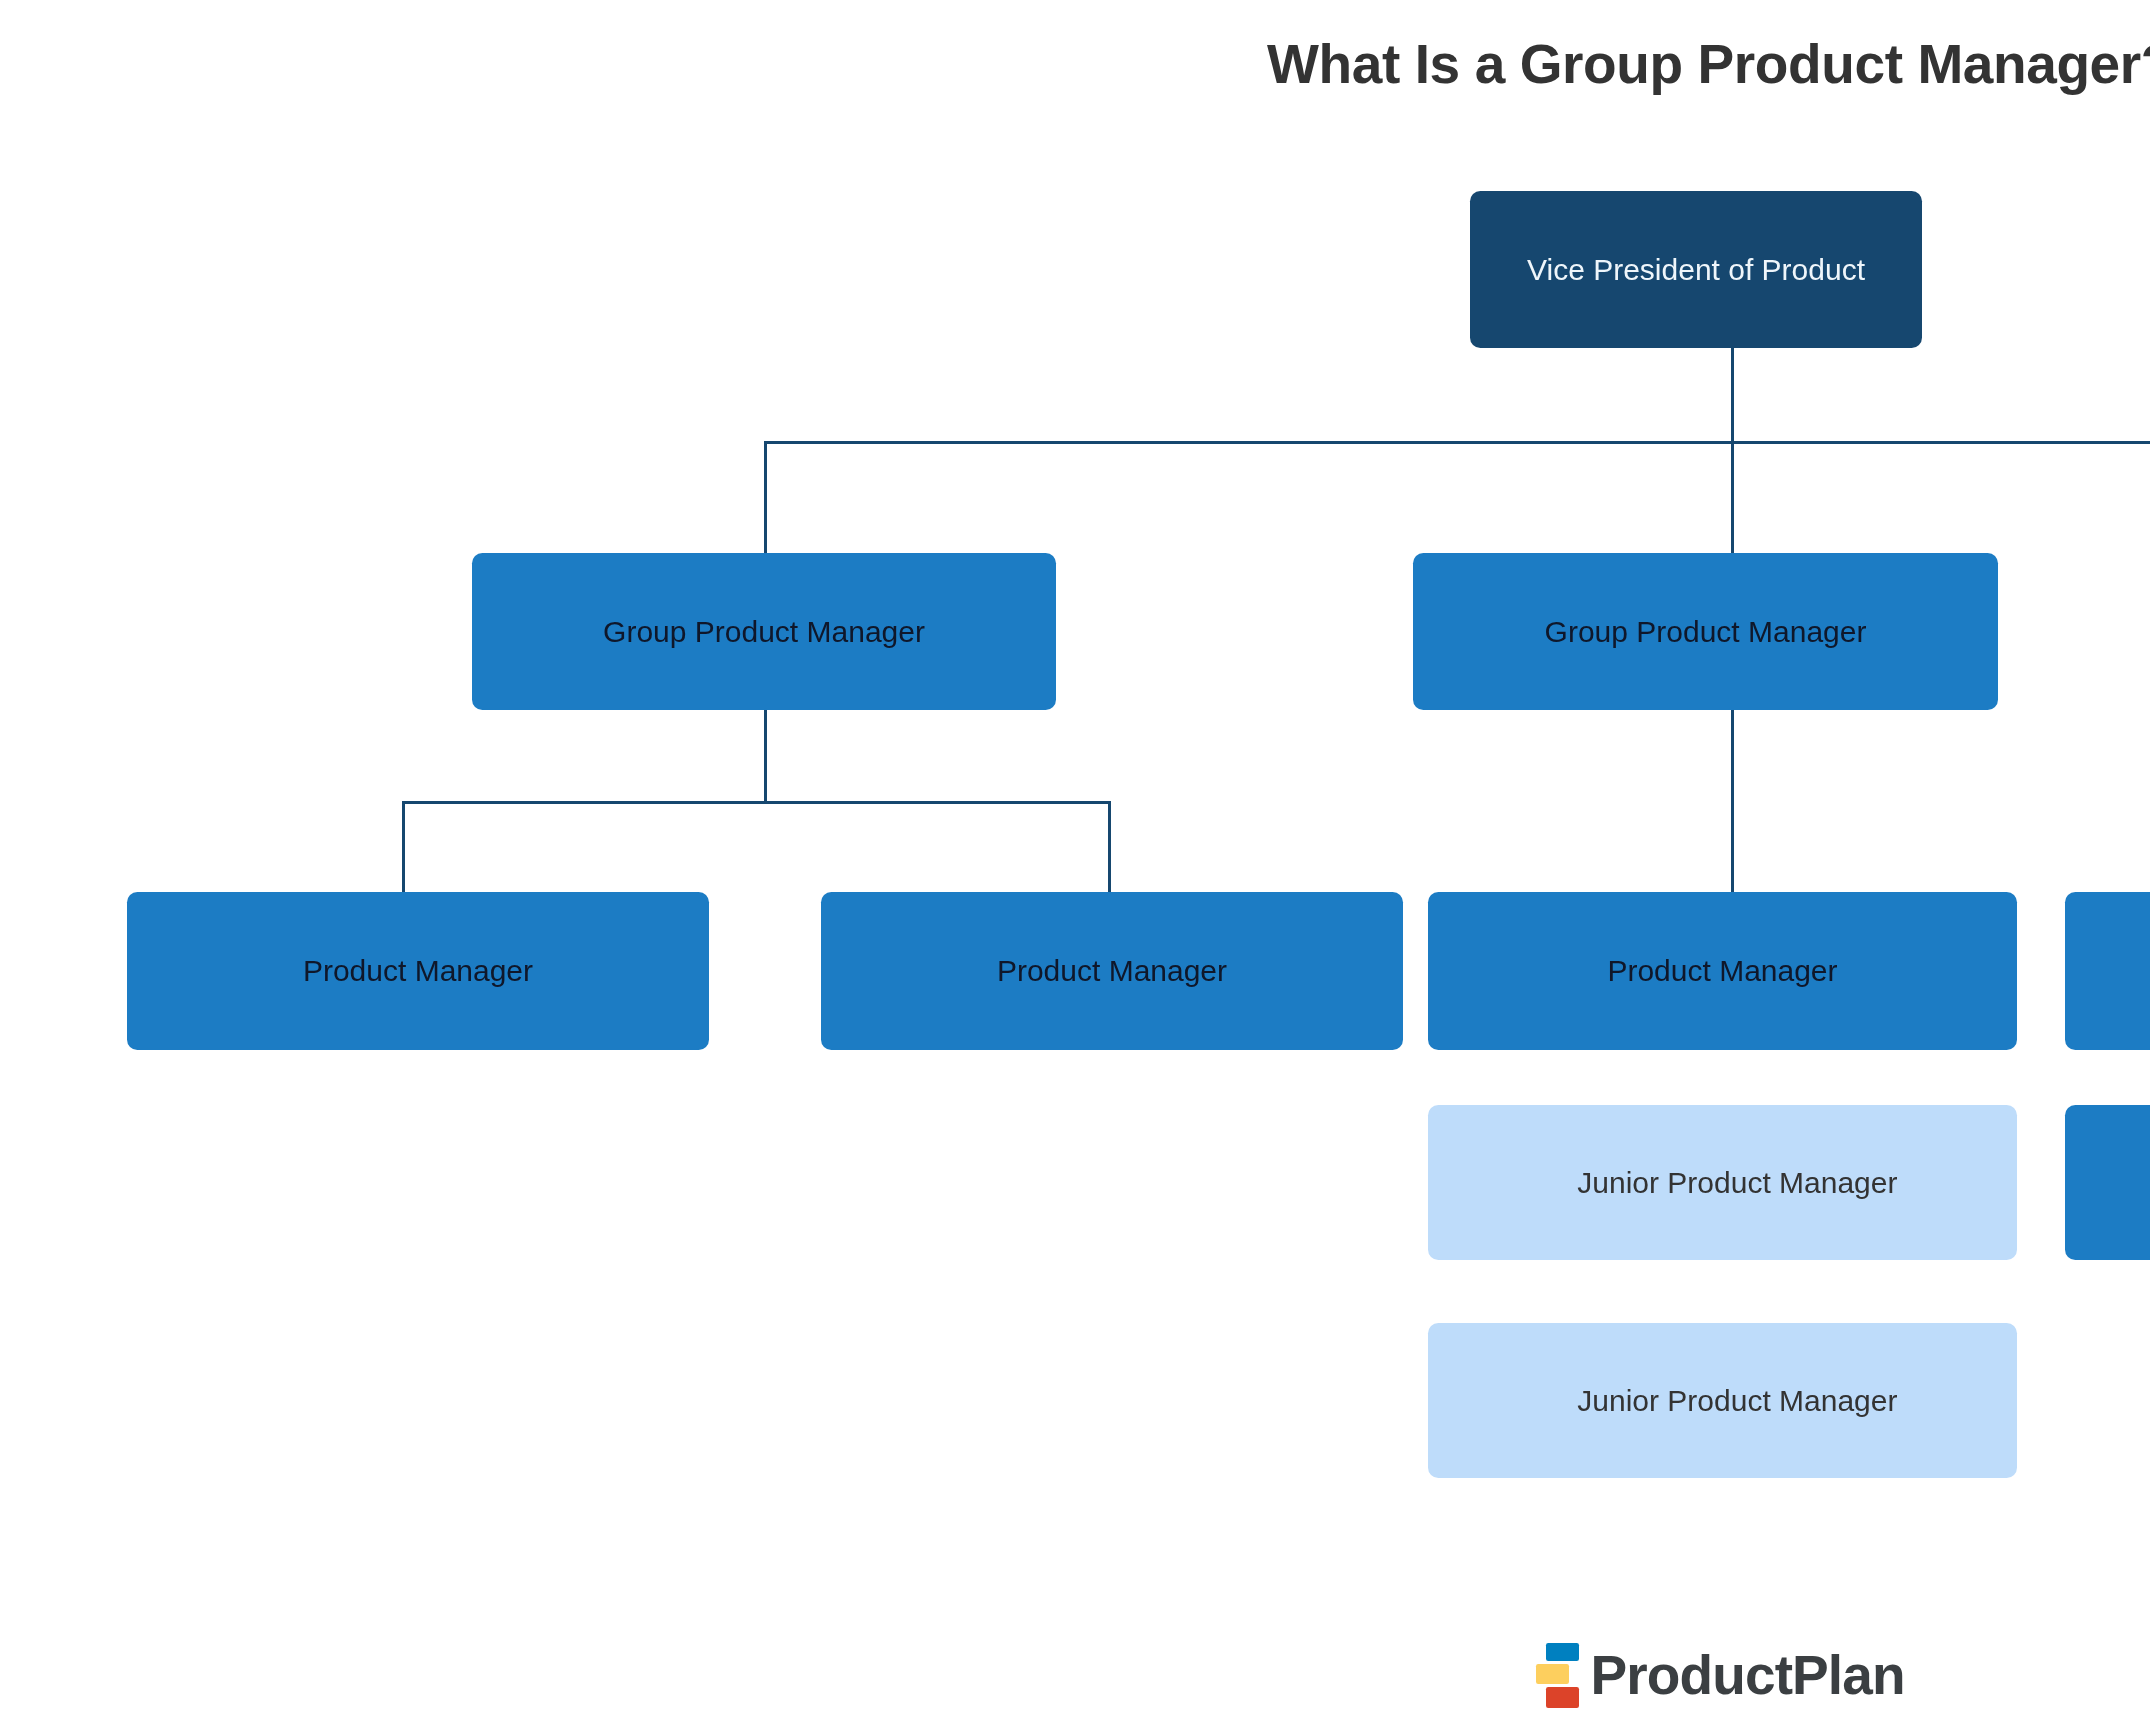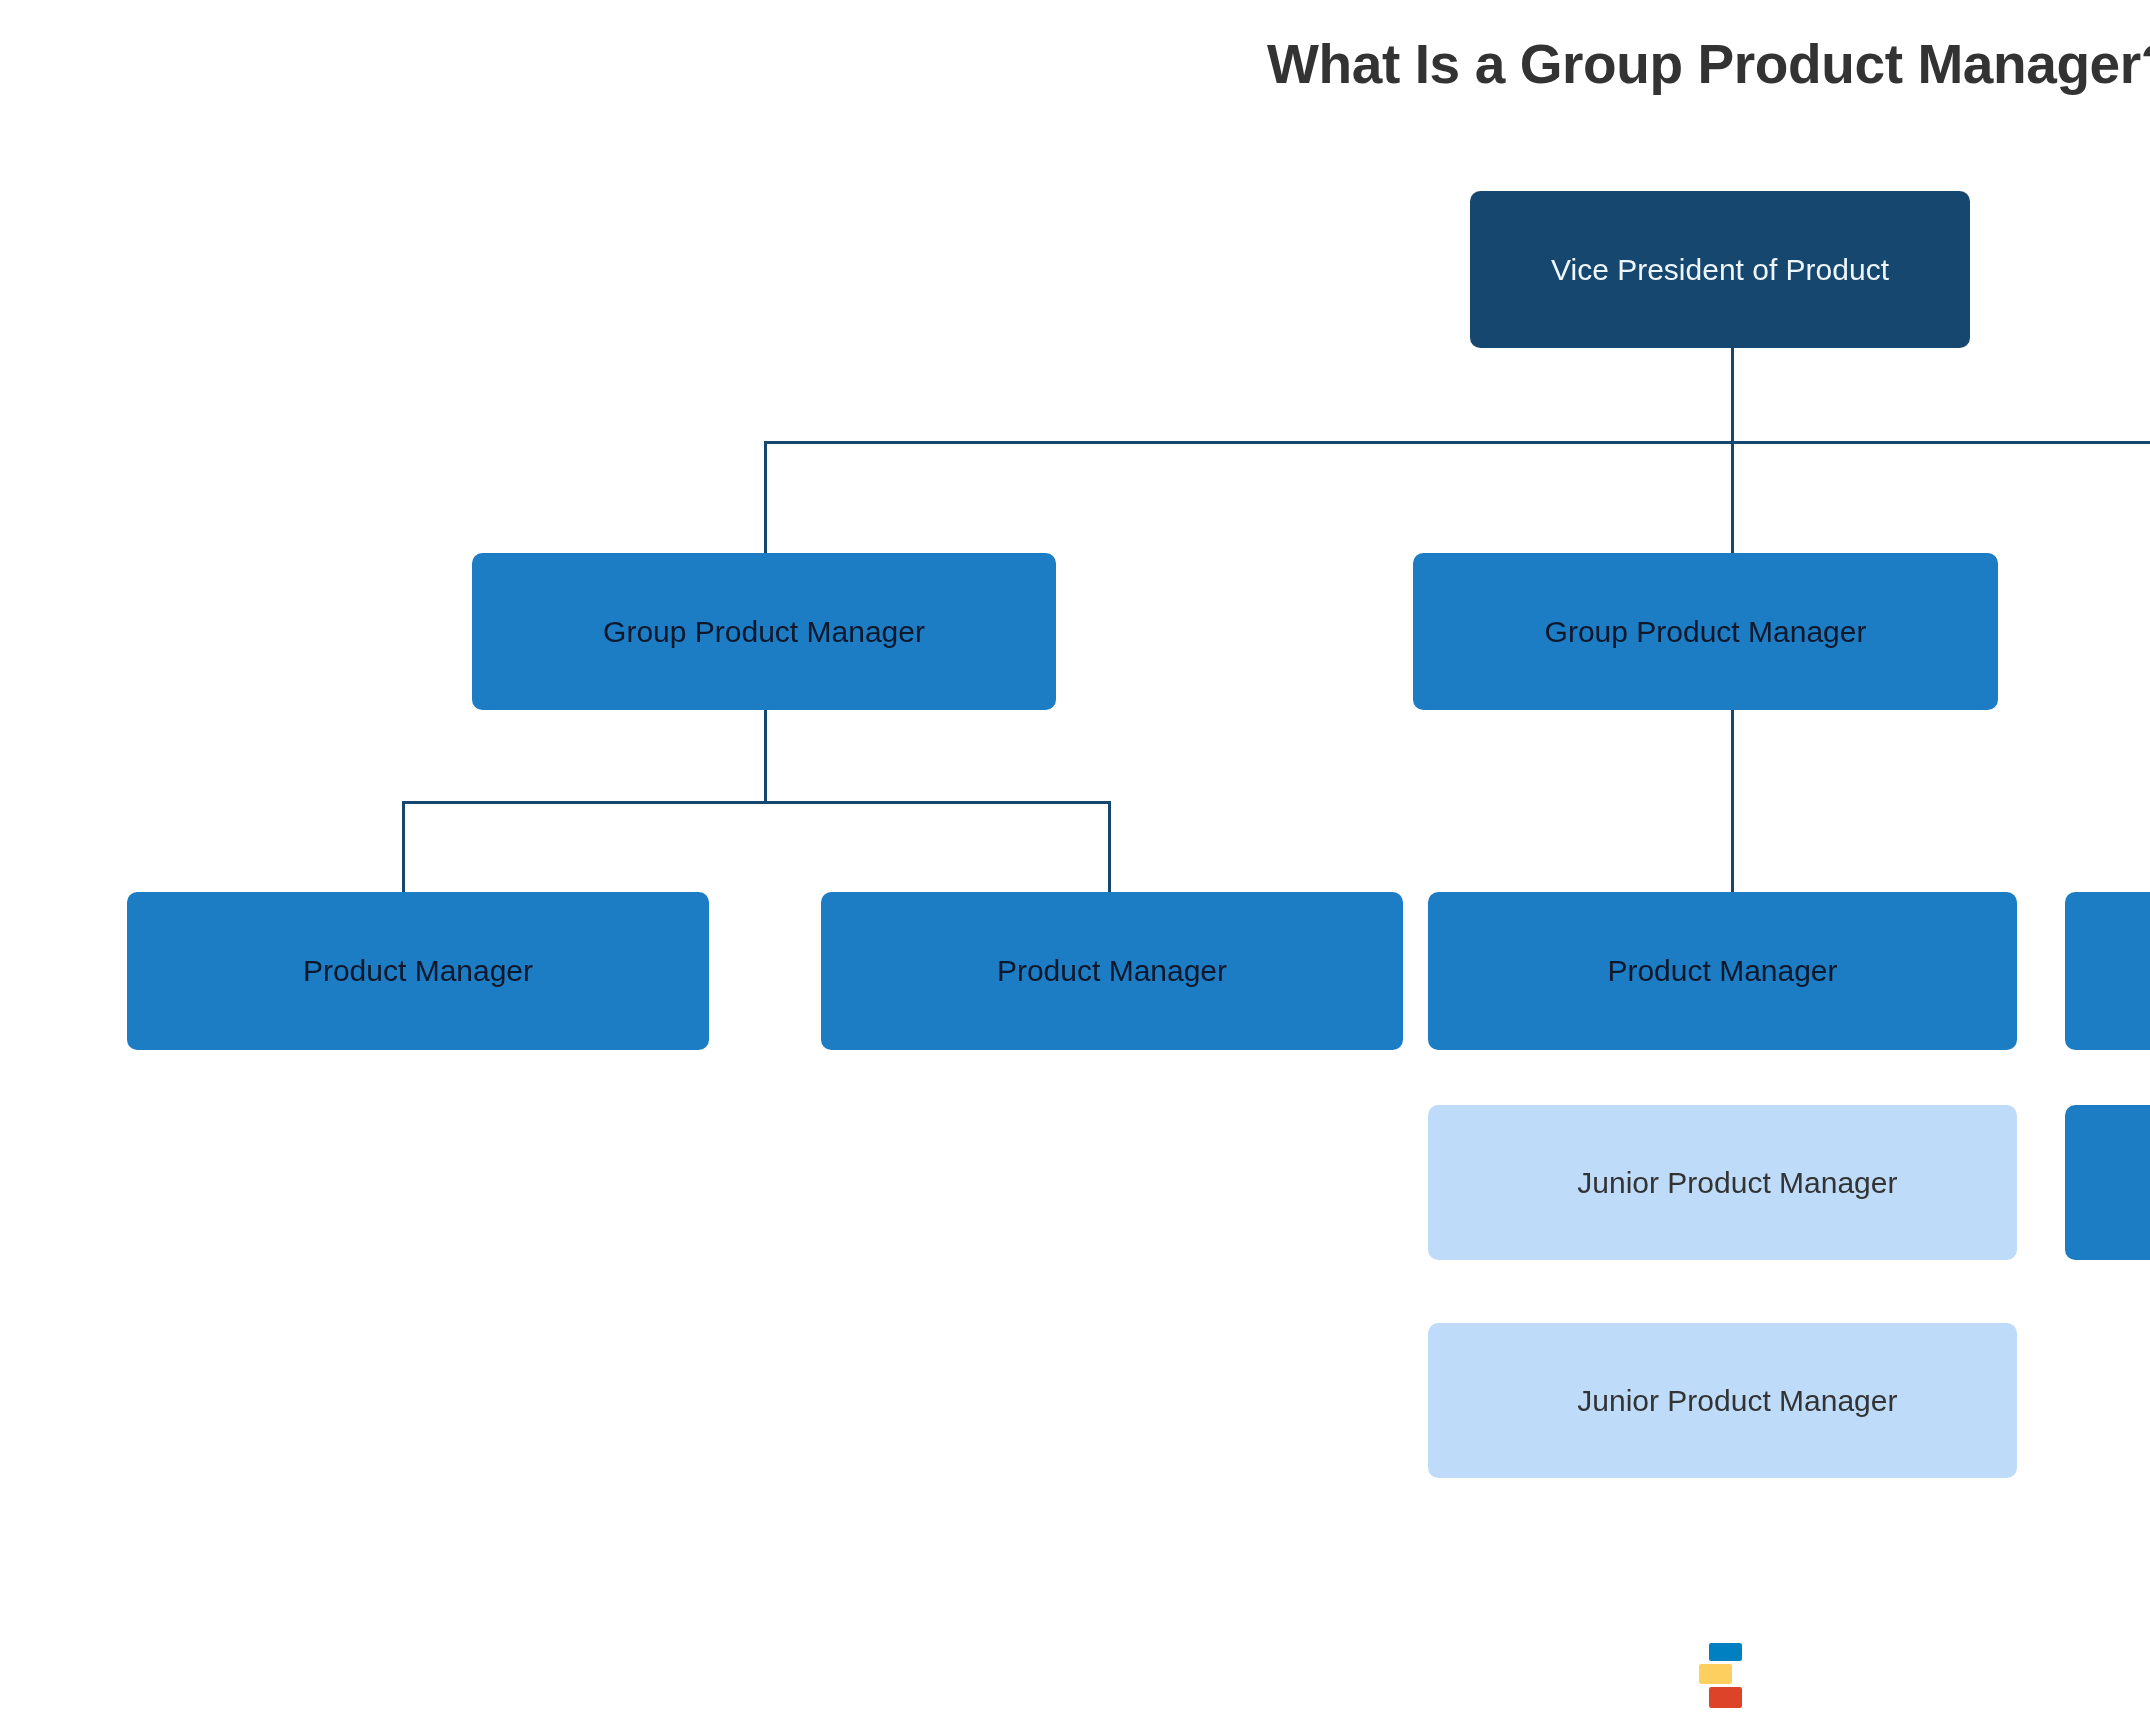--- a/index.html
+++ b/index.html
@@ -115,37 +115,38 @@
   <div class="conn v" style="left:764px; top:441px; height:113px;"></div>
   <div class="conn v" style="left:1731px; top:441px; height:113px;"></div>
 
   <div class="conn v" style="left:764px; top:710px; height:94px;"></div>
   <div class="conn h" style="left:402px; top:801px; width:709px;"></div>
   <div class="conn v" style="left:402px; top:801px; height:92px;"></div>
   <div class="conn v" style="left:1108px; top:801px; height:92px;"></div>
 
   <div class="conn v" style="left:1731px; top:710px; height:184px;"></div>
 
-  <div class="node vp" style="left:1470px; top:191px; width:500px; height:157px;">Vice President of Product</div>
+  <div class="node vp" style="left:1470px; top:191px; width:452px; height:157px;">Vice President of Product</div>
 
   <div class="node pm" style="left:472px; top:553px; width:584px; height:157px;">Group Product Manager</div>
   <div class="node pm" style="left:1413px; top:553px; width:585px; height:157px;">Group Product Manager</div>
 
   <div class="node pm" style="left:127px; top:892px; width:582px; height:158px;">Product Manager</div>
   <div class="node pm" style="left:821px; top:892px; width:582px; height:158px;">Product Manager</div>
   <div class="node pm" style="left:1428px; top:892px; width:589px; height:158px;">Product Manager</div>
   <div class="node pm" style="left:2065px; top:892px; width:591px; height:158px;">Product Manager</div>
 
   <div class="node jpm" style="left:1428px; top:1105px; width:589px; height:155px;">Junior Product Manager</div>
   <div class="node pm" style="left:2065px; top:1105px; width:591px; height:155px;">Product Manager</div>
 
   <div class="node jpm" style="left:1428px; top:1323px; width:589px; height:155px;">Junior Product Manager</div>
 
   <div id="logo">
     <div id="logo-mark">
       <div class="bar" id="logo-bar-blue" style="background:#0080c0;"></div>
       <div class="bar" id="logo-bar-yellow" style="background:#fdcf5e;"></div>
       <div class="bar" id="logo-bar-red" style="background:#dc4329;"></div>
     </div>
+    <div id="logo-text">ProductPlan</div>
   </div>
 
 </div>
 
 
 </body></html>

